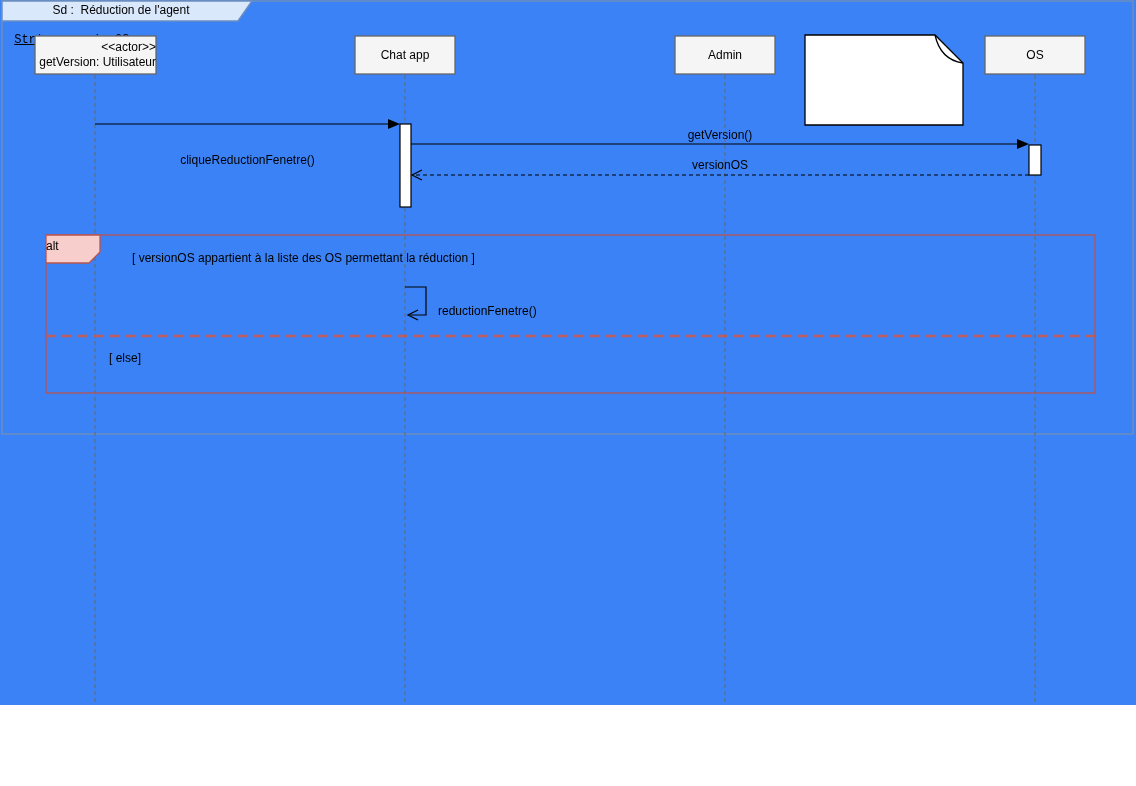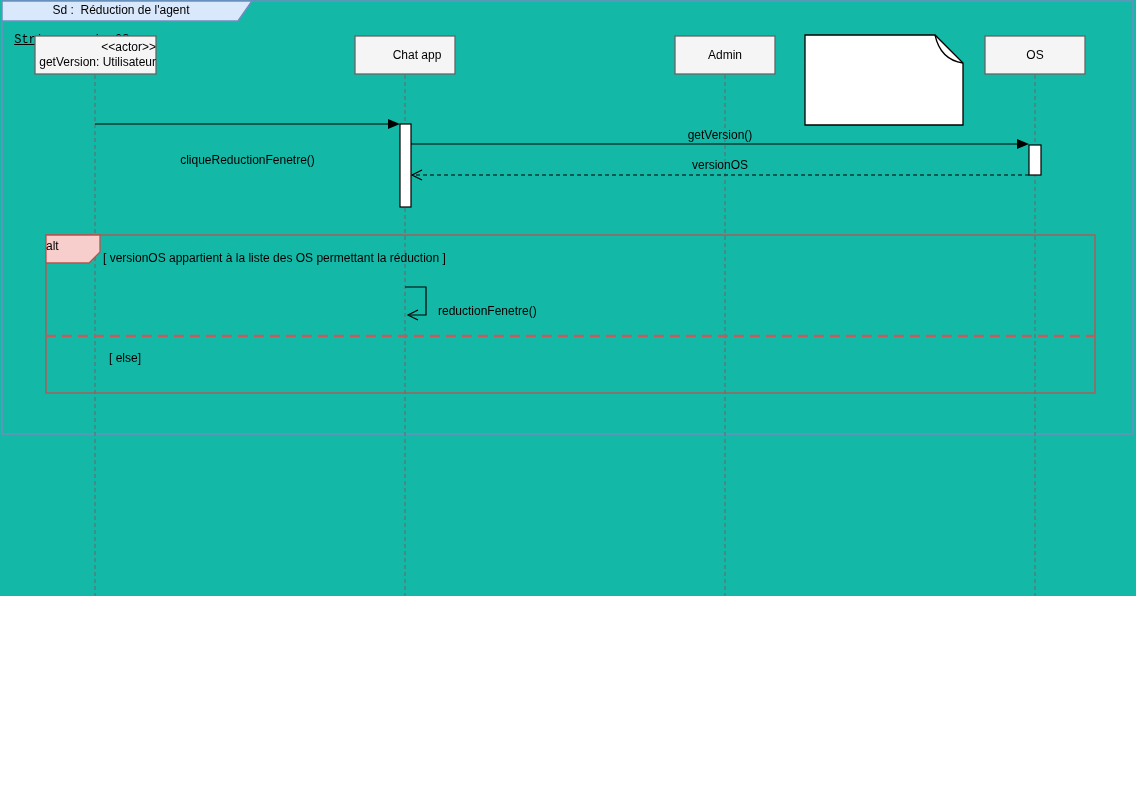--- a/index.html
+++ b/index.html
@@ -3,22 +3,22 @@
 <meta charset="utf-8">
 <style>
   html, body {
     margin: 0;
     padding: 0;
     background: #ffffff;
   }
   #canvas {
     position: relative;
     width: 1136px;
-    height: 596px;
-    background: #14b8a6;
+    height: 705px;
+    background: #3b82f6;
     font-family: "Liberation Sans", sans-serif;
     overflow: hidden;
     text-decoration: underline;
   }
   #diagram-svg {
     position: absolute;
     left: 0;
     top: 0;
     width: 1136px;
     height: 786px;
@@ -39,21 +39,21 @@
     white-space: pre;
   }
   .head-label {
     display: flex;
     flex-direction: column;
     align-items: center;
     justify-content: center;
     text-align: center;
   }
   .head-actor   { left: 35px;  top: 36px; width: 121px; height: 38px; align-items: flex-end; }
-  .head-chatapp { left: 367px; top: 36px; width: 100px; height: 38px; border-radius: 6px; }
+  .head-chatapp { left: 355px; top: 36px; width: 100px; height: 38px; border-radius: 6px; }
   .head-admin   { left: 675px; top: 36px; width: 100px; height: 38px; }
   .head-os      { left: 985px; top: 36px; width: 100px; height: 38px; }
   .note-label {
     left: 805px;
     top: 35px;
     width: 158px;
     height: 80px;
     display: flex;
     align-items: center;
     justify-content: center;
@@ -63,21 +63,21 @@
   }
   .msg-1 { left: 95px;  top: 107px; width: 305px; margin-top: 46px; }
   .msg-2 { left: 411px; top: 128px; width: 618px; }
   .msg-3 { left: 411px; top: 158px; width: 618px; }
   .msg-4 { left: 438px; top: 304px; }
   .alt-operator {
     left: 46px;
     top: 239px;
     width: 50px;
   }
-  .guard-if   { left: 103px; top: 251px; }
+  .guard-if   { left: 132px; top: 251px; }
   .guard-else { left: 109px; top: 351px; }
 </style>
 </head>
 <body>
 
 <div id="canvas">
 
   <svg id="diagram-svg" viewBox="0 0 1136 786" xmlns="http://www.w3.org/2000/svg">
 
     <rect x="2" y="1" width="1131" height="433" fill="none" stroke="#6c8ebf" stroke-width="1.5"></rect>

